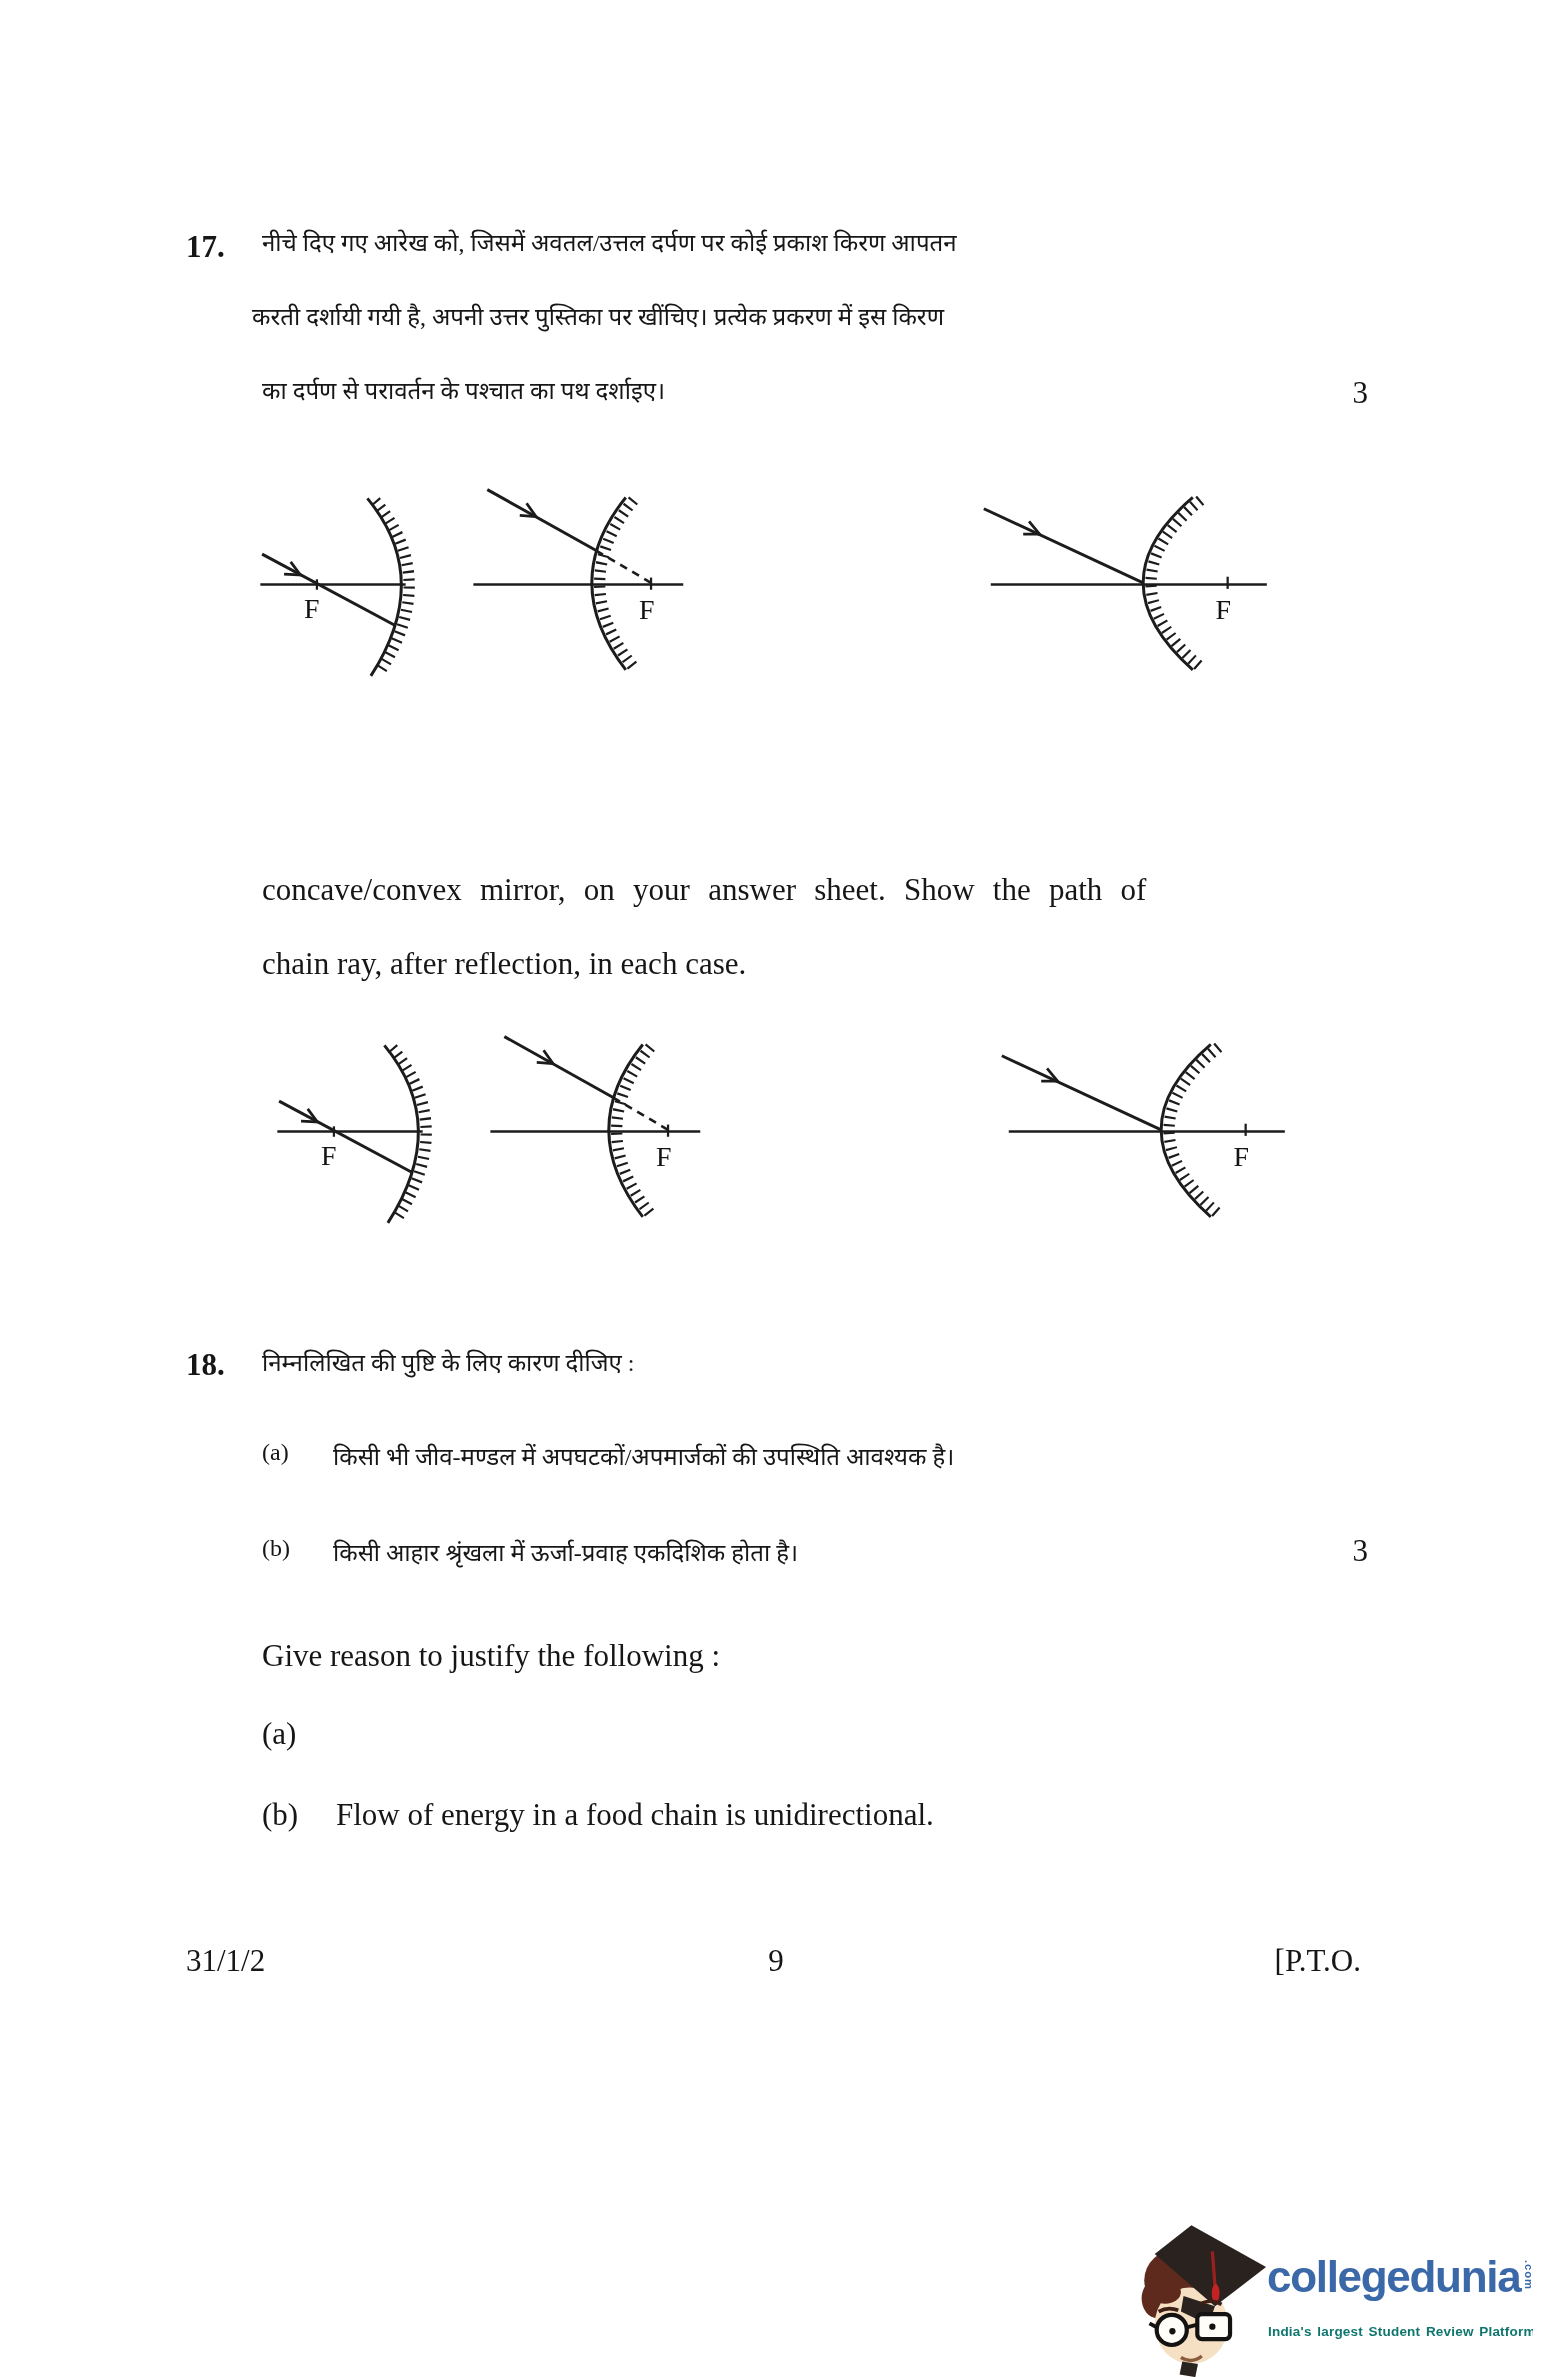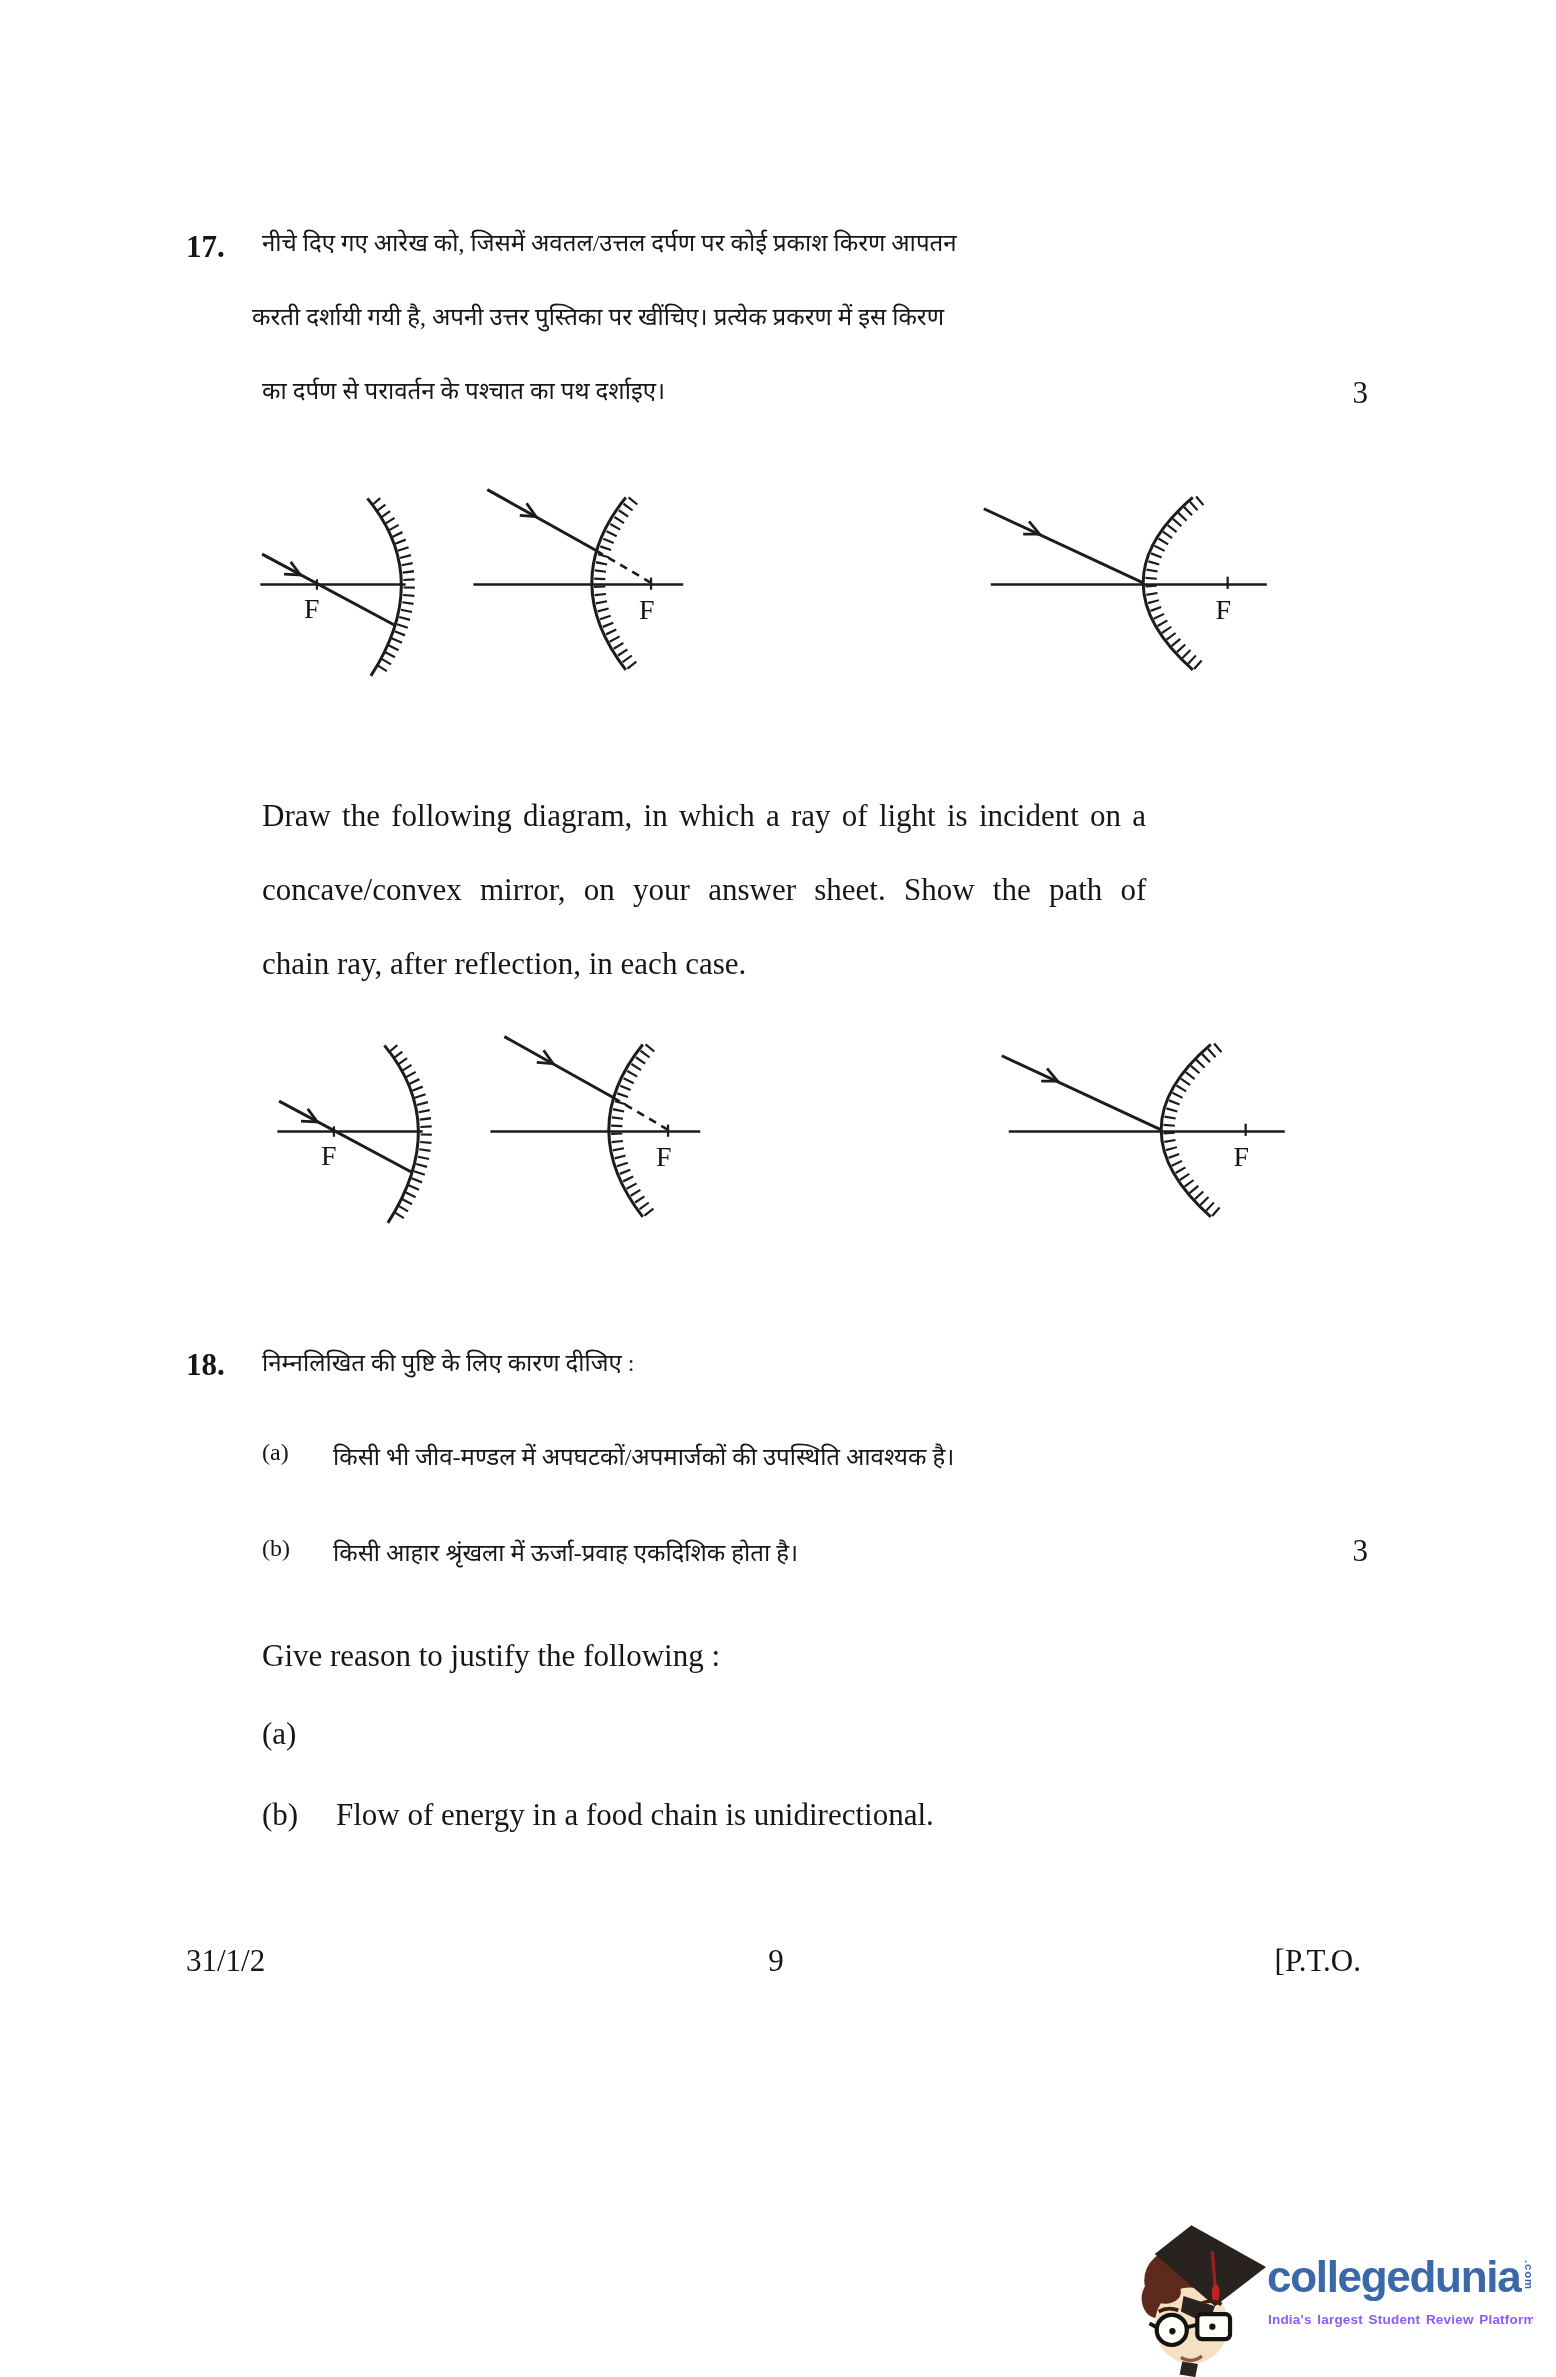--- a/index.html
+++ b/index.html
@@ -82,21 +82,20 @@
   </svg>
   <svg class="diag" style="left:467px; top:487px;" width="227" height="209" viewBox="0 0 260 240">
     <use href="#sym-b" xlink:href="#sym-b"></use>
     <text x="206" y="152" text-anchor="middle" class="flabel">F</text>
   </svg>
   <svg class="diag" style="left:979px; top:487px;" width="297" height="209" viewBox="0 0 340 240">
     <use href="#sym-c" xlink:href="#sym-c"></use>
     <text x="280" y="152" text-anchor="middle" class="flabel">F</text>
   </svg>
 
-  <div class="abs eng ws1" style="left:262px; top:798px;">Draw the following diagram, in which a ray of light is incident on a</div>
   <div class="abs eng ws2" style="left:262px; top:872px;">concave/convex mirror, on your answer sheet. Show the path of</div>
   <div class="abs eng" style="left:262px; top:946px;">chain ray, after reflection, in each case.</div>
 
   <svg class="diag" style="left:273px; top:1034px;" width="161" height="209" viewBox="0 0 185 240">
     <use href="#sym-a" xlink:href="#sym-a"></use>
     <text x="64" y="150" text-anchor="middle" class="flabel">F</text>
   </svg>
   <svg class="diag" style="left:484px; top:1034px;" width="227" height="209" viewBox="0 0 260 240">
     <use href="#sym-b" xlink:href="#sym-b"></use>
     <text x="206" y="152" text-anchor="middle" class="flabel">F</text>
@@ -157,17 +156,17 @@
       <circle cx="56" cy="81.5" r="2.4" fill="#151312"></circle>
 
       <path d="M32,105 Q40,110 48,104" stroke="#8a5d3e" stroke-width="2.6" fill="none"></path>
 
       <polygon points="33,108 45,110 43,120 31,118" fill="#2b2522"></polygon>
     </svg>
     <div class="brand-row" style="left:133px; top:38px;">
       <span class="brand" style="color:#3a68a8;">collegedunia</span>
       <span class="brand-suffix" style="color:#3a68a8;">.com</span>
     </div>
-    <div class="tagline abs" style="left: 134px; top: 95px; color: #8b5cf6;" style2="">India's largest Student Review Platform</div>
+    <div class="tagline abs" style="left: 134px; top: 107px; color: #0f766e;" style2="">India's largest Student Review Platform</div>
   </div>
 
 </div>
 
 
 </body></html>

